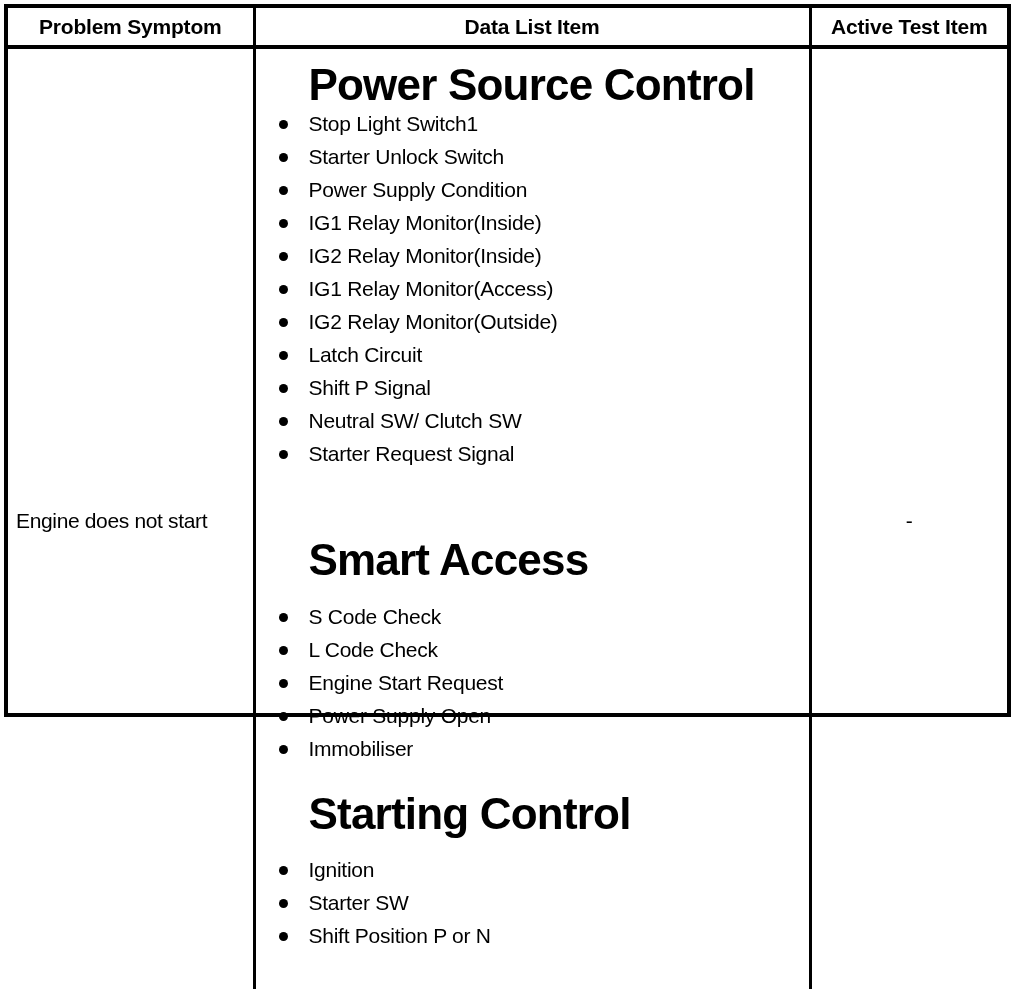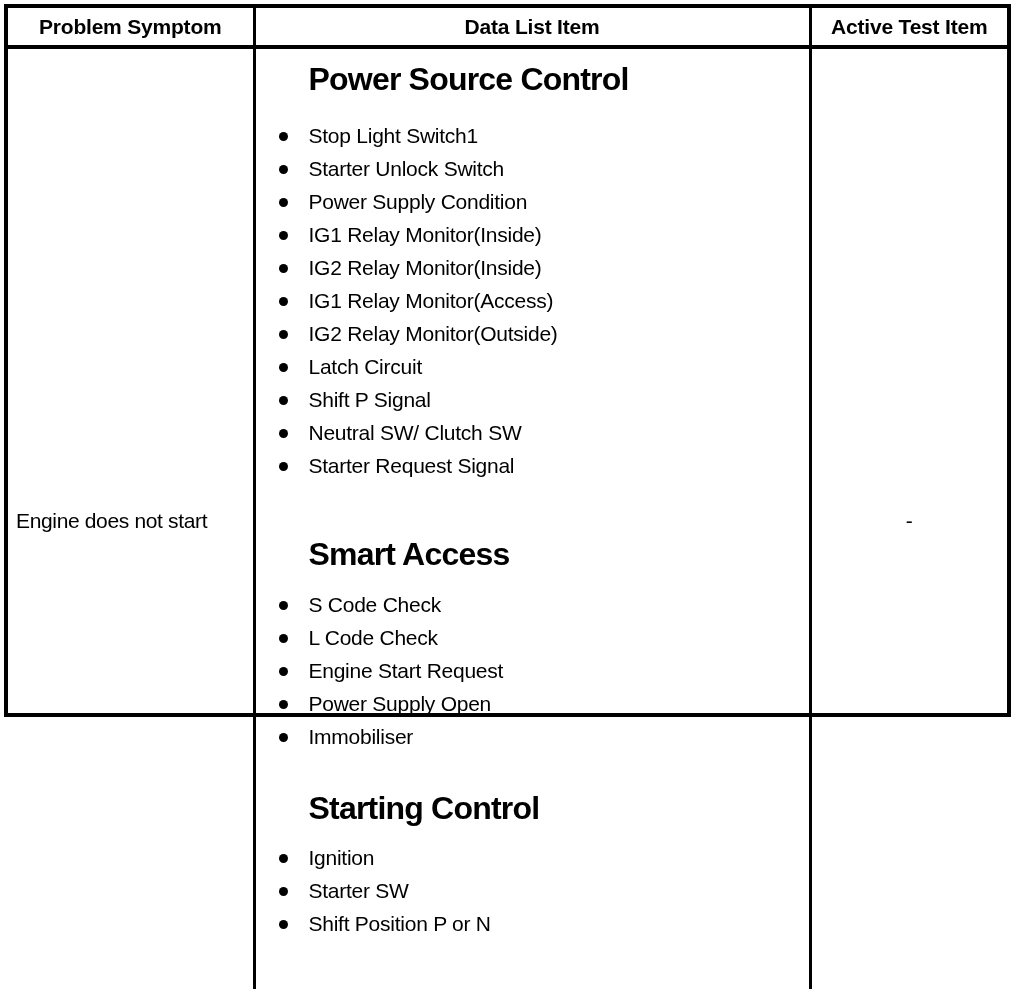--- a/index.html
+++ b/index.html
@@ -95,21 +95,21 @@
     position: relative;
     padding: 0;
     height: 100%;
   }
   .section {
     position: absolute;
     left: 0;
     right: 0;
   }
   .section-title {
-    font-size: 32px;
+    font-size: 44px;
     font-weight: bold;
     letter-spacing: -0.8px;
     line-height: 1.0;
     margin: 0 0 0 53px;
     white-space: nowrap;
   }
   ul.items {
     list-style: none;
     margin: 0;
     padding: 0;
@@ -128,21 +128,21 @@
     left: 23px;
     top: 13px;
     width: 9px;
     height: 9px;
     background: #000000;
     border-radius: 50%;
   }
 
   
   #sec-0 { top: 14px; }
-  #sec-0 ul.items { margin-top: 24px; }
+  #sec-0 ul.items { }
 
   #sec-1 { top: 489px; }
   #sec-1 ul.items { margin-top: 18px; }
 
   #sec-2 { top: 743px; }
   #sec-2 ul.items { margin-top: 17px; }
 </style>
 </head>
 <body>
 

